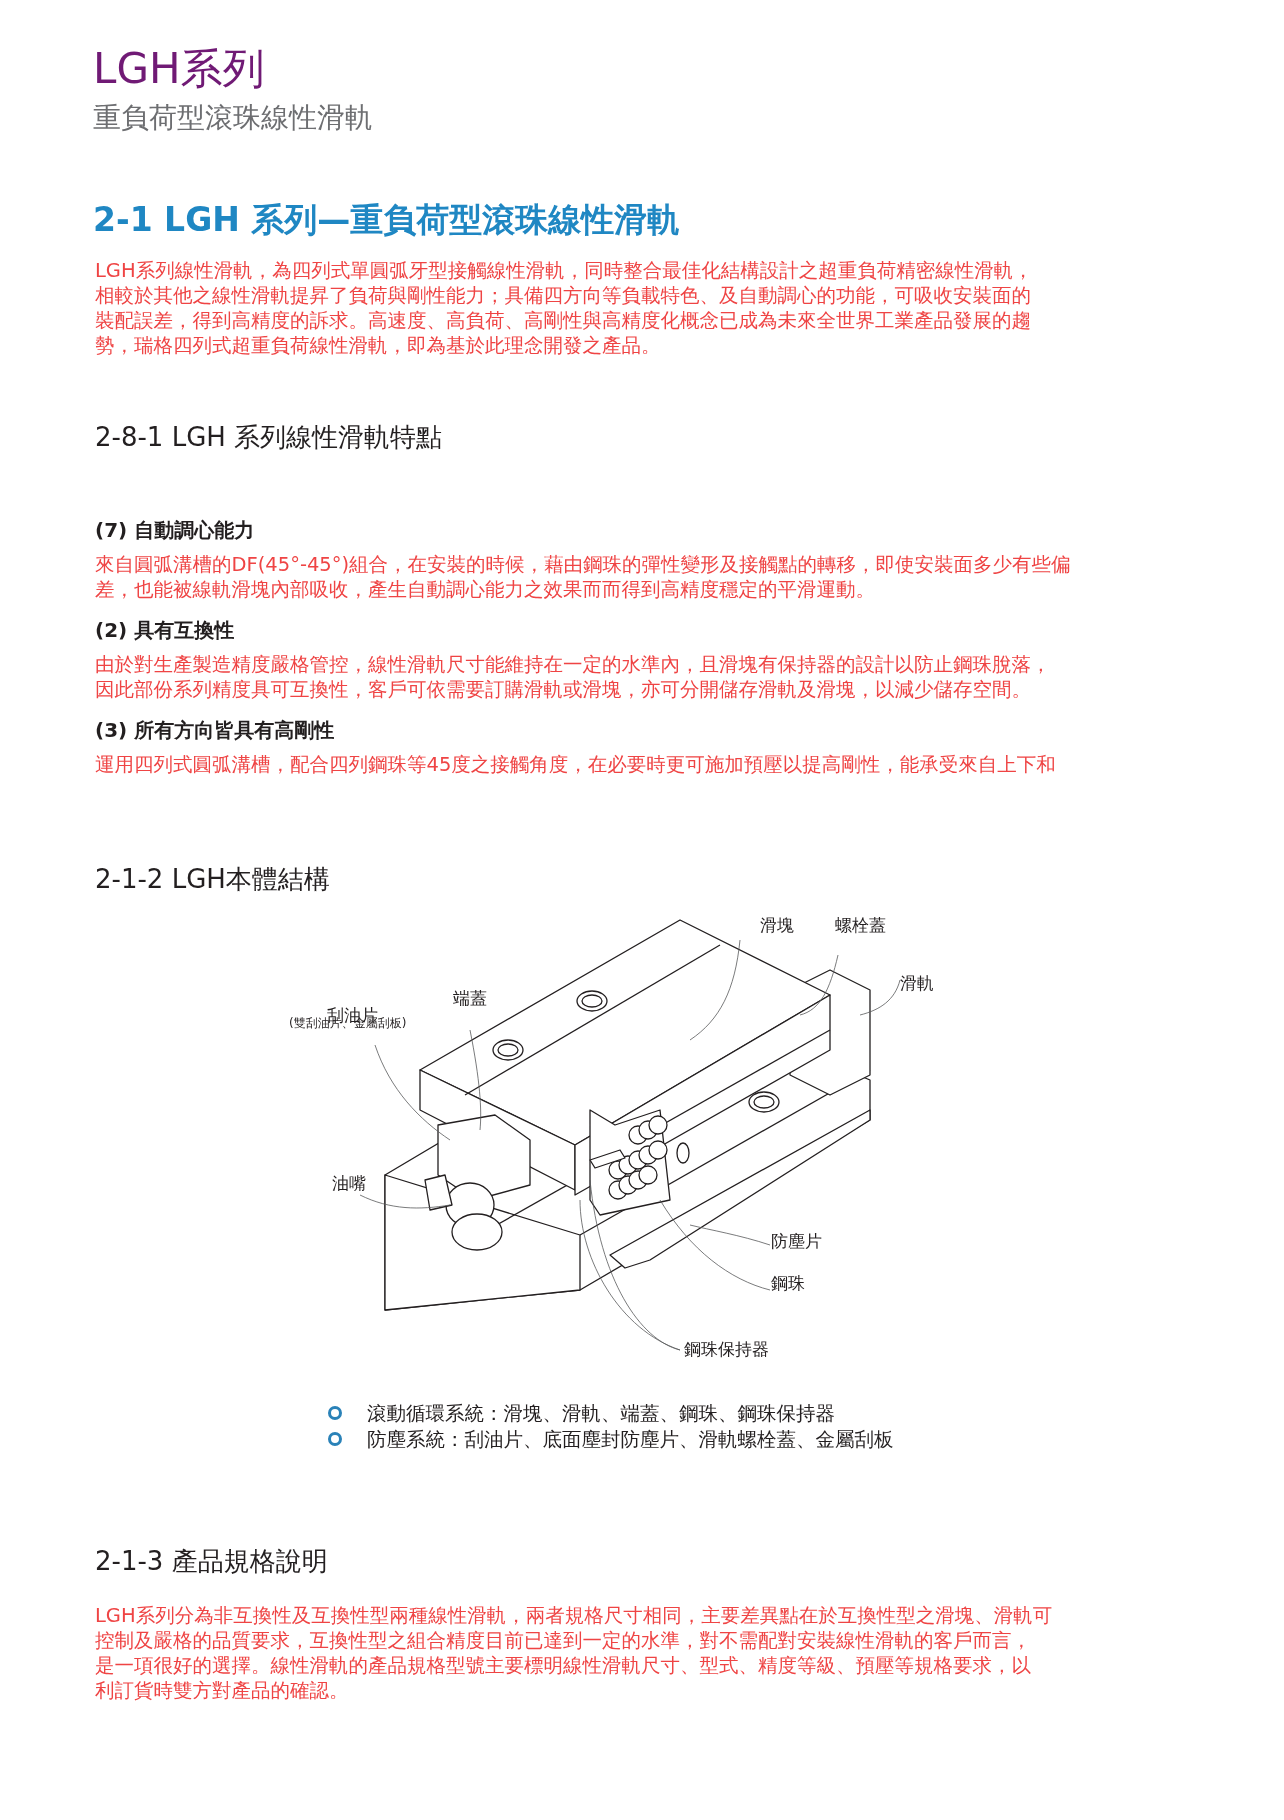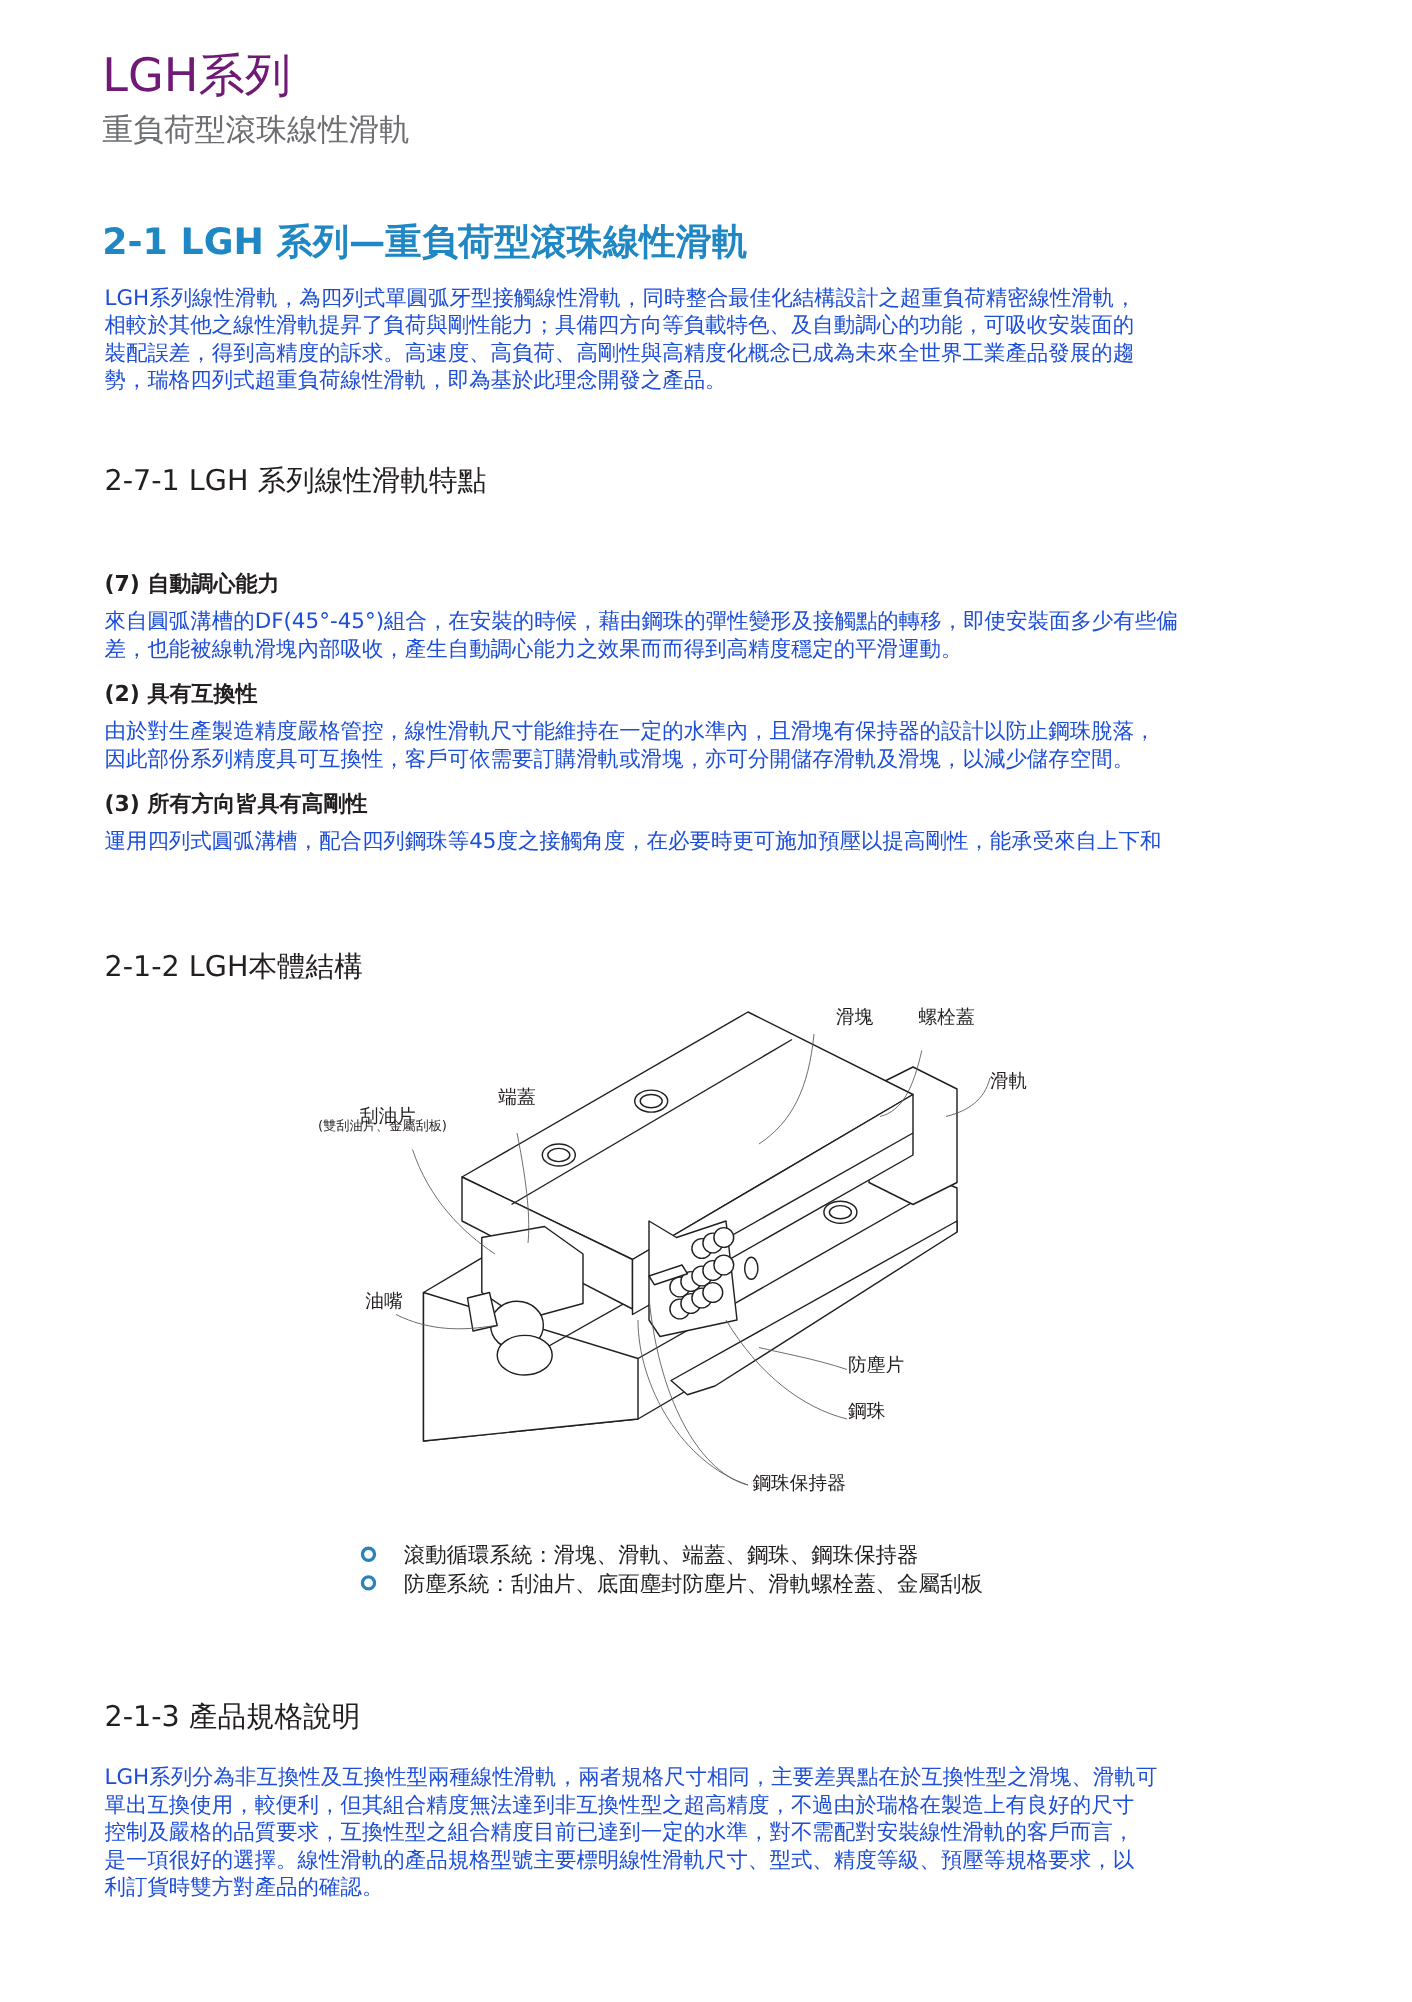--- a/index.html
+++ b/index.html
@@ -2,21 +2,21 @@
 <html><head>
   <meta charset="utf-8">
   <style>
     * { box-sizing: border-box; margin: 0; padding: 0; }
     html, body { width: 1284px; height: 1820px; background: #ffffff; }
     body { position: relative; font-family: "DejaVu Sans", "Liberation Sans", sans-serif; color: #231f20; overflow: hidden; }
     .abs { position: absolute; }
     .series-title { left: 93px; top: 48px; font-size: 42px; color: #701a75; font-weight: normal; letter-spacing: 0; line-height: 1; }
     .series-subtitle { left: 93px; top: 104px; font-size: 28px; color: #6d6e71; line-height: 1; }
     .section-title { left: 93px; top: 203px; font-size: 33px; color: #1f87c3; font-weight: bold; line-height: 1; white-space: nowrap; }
-    .para { left: 95px; width: 1090px; font-size: 19.5px; line-height: 25px; color: #1d4ed8; }
+    .para { left: 95px; width: 1090px; font-size: 19.5px; line-height: 25px; color: #ef4444; }
     .para p { white-space: nowrap; }
     .h2 { left: 95px; font-size: 26px; color: #231f20; line-height: 1; white-space: nowrap; }
     .h3 { left: 95px; font-size: 20px; color: #231f20; font-weight: bold; line-height: 1; white-space: nowrap; }
     .diagram { left: 280px; top: 895px; width: 700px; height: 470px; }
     .label { font-size: 17px; color: #231f20; white-space: nowrap; line-height: 1; }
     .label-small { font-size: 12px; color: #231f20; white-space: nowrap; line-height: 1; }
     .bullets { left: 328px; top: 1400px; }
     .bullet { display: flex; align-items: center; height: 26px; font-size: 19.5px; white-space: nowrap; }
     .bullet-icon { width: 14px; height: 14px; border: 3px solid #2a82b8; border-radius: 50%; margin-right: 25px; flex: none; }
   </style>
@@ -27,21 +27,21 @@
 <div class="abs series-subtitle">重負荷型滾珠線性滑軌</div>
 
 <div class="abs section-title">2-1  LGH 系列—重負荷型滾珠線性滑軌</div>
 <div class="abs para" style="top:258px;">
   <p>LGH系列線性滑軌，為四列式單圓弧牙型接觸線性滑軌，同時整合最佳化結構設計之超重負荷精密線性滑軌，</p>
   <p>相較於其他之線性滑軌提昇了負荷與剛性能力；具備四方向等負載特色、及自動調心的功能，可吸收安裝面的</p>
   <p>裝配誤差，得到高精度的訴求。高速度、高負荷、高剛性與高精度化概念已成為未來全世界工業產品發展的趨</p>
   <p>勢，瑞格四列式超重負荷線性滑軌，即為基於此理念開發之產品。</p>
 </div>
 
-<div class="abs h2" style="top:424px;">2-7-1 LGH 系列線性滑軌特點</div>
+<div class="abs h2" style="top:424px;">2-8-1 LGH 系列線性滑軌特點</div>
 
 <div class="abs h3" style="top:520px;">(7) 自動調心能力</div>
 <div class="abs para" style="top:552px;">
   <p>來自圓弧溝槽的DF(45°-45°)組合，在安裝的時候，藉由鋼珠的彈性變形及接觸點的轉移，即使安裝面多少有些偏</p>
   <p>差，也能被線軌滑塊內部吸收，產生自動調心能力之效果而而得到高精度穩定的平滑運動。</p>
 </div>
 
 <div class="abs h3" style="top:620px;">(2) 具有互換性</div>
 <div class="abs para" style="top:652px;">
   <p>由於對生產製造精度嚴格管控，線性滑軌尺寸能維持在一定的水準內，且滑塊有保持器的設計以防止鋼珠脫落，</p>
@@ -140,17 +140,16 @@
   </div>
   <div class="bullet">
     <span class="bullet-icon"></span>
     <span>防塵系統：刮油片、底面塵封防塵片、滑軌螺栓蓋、金屬刮板</span>
   </div>
 </div>
 
 <div class="abs h2" style="top:1548px;">2-1-3 產品規格說明</div>
 <div class="abs para" style="top:1603px;">
   <p>LGH系列分為非互換性及互換性型兩種線性滑軌，兩者規格尺寸相同，主要差異點在於互換性型之滑塊、滑軌可</p>
-  <p>單出互換使用，較便利，但其組合精度無法達到非互換性型之超高精度，不過由於瑞格在製造上有良好的尺寸</p>
   <p>控制及嚴格的品質要求，互換性型之組合精度目前已達到一定的水準，對不需配對安裝線性滑軌的客戶而言，</p>
   <p>是一項很好的選擇。線性滑軌的產品規格型號主要標明線性滑軌尺寸、型式、精度等級、預壓等規格要求，以</p>
   <p>利訂貨時雙方對產品的確認。</p>
 </div>
 
 </body></html>

